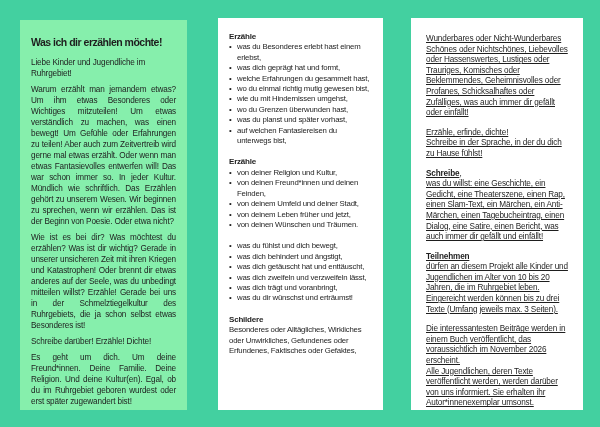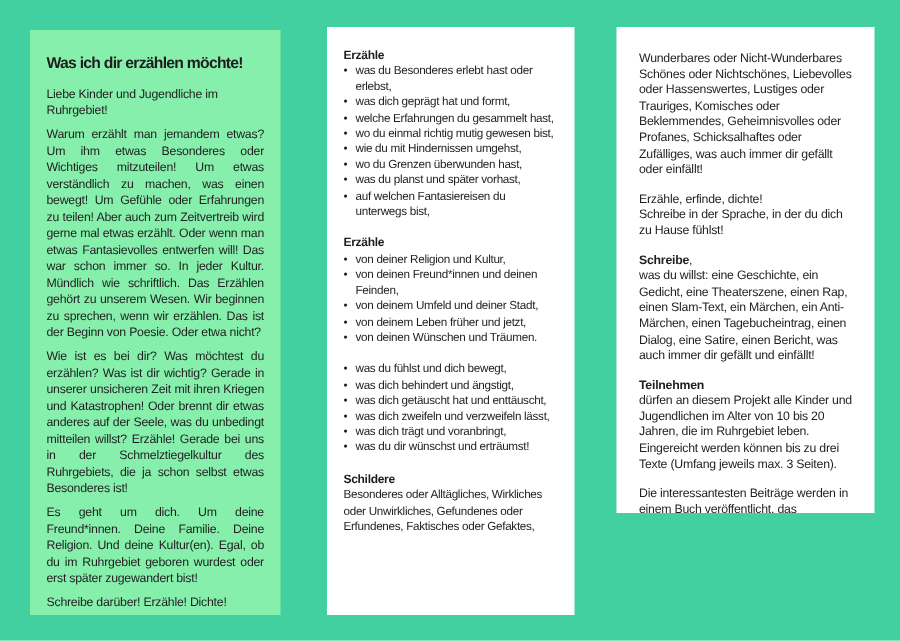--- a/index.html
+++ b/index.html
@@ -13,21 +13,21 @@
     font-family: "Liberation Sans", sans-serif;
     color: #1e1e1e;
   }
   .panel {
     position: absolute;
     background: #ffffff;
     overflow: hidden;
   }
   .panel-left   { left: 20px;  top: 20px; width: 167px; height: 390px; padding: 16px 11px 8px 11px; }
   .panel-middle { left: 218px; top: 18px; width: 165px; height: 392px; padding: 14px 10px 8px 11px; }
-  .panel-right  { left: 411px; top: 18px; width: 172px; height: 324px; padding: 16px 13px 8px 15px; }
+  .panel-right  { left: 411px; top: 18px; width: 172px; height: 392px; padding: 16px 13px 8px 15px; text-decoration: underline; }
 
   .title {
     font-size: 10.5px;
     font-weight: 700;
     letter-spacing: -0.5px;
     white-space: nowrap;
     margin: 0 0 9px 0;
   }
   .para {
     font-size: 8.2px;
@@ -76,31 +76,31 @@
 <body>
 
 <div class="page" style="background: rgb(67, 208, 160); color: rgb(30, 30, 30);">
 
   <section class="panel panel-left" style="background: #86efac;">
     <h1 class="title">Was ich dir erzählen möchte!</h1>
     <p class="para salutation">Liebe Kinder und Jugendliche im Ruhrgebiet!</p>
     <div id="left-paragraphs">
         <p class="para">Warum erzählt man jemandem etwas? Um ihm etwas Besonderes oder Wichtiges mitzuteilen! Um etwas verständlich zu machen, was einen bewegt! Um Gefühle oder Erfahrungen zu teilen! Aber auch zum Zeitvertreib wird gerne mal etwas erzählt. Oder wenn man etwas Fantasievolles entwerfen will! Das war schon immer so. In jeder Kultur. Mündlich wie schriftlich. Das Erzählen gehört zu unserem Wesen. Wir beginnen zu sprechen, wenn wir erzählen. Das ist der Beginn von Poesie. Oder etwa nicht?</p>
         <p class="para">Wie ist es bei dir? Was möchtest du erzählen? Was ist dir wichtig? Gerade in unserer unsicheren Zeit mit ihren Kriegen und Katastrophen! Oder brennt dir etwas anderes auf der Seele, was du unbedingt mitteilen willst? Erzähle! Gerade bei uns in der Schmelztiegelkultur des Ruhrgebiets, die ja schon selbst etwas Besonderes ist!</p>
+        <p class="para">Schreibe darüber! Erzähle! Dichte!</p>
         <p class="para">Es geht um dich. Um deine Freund*innen. Deine Familie. Deine Religion. Und deine Kultur(en). Egal, ob du im Ruhrgebiet geboren wurdest oder erst später zugewandert bist!</p>
-        <p class="para">Schreibe darüber! Erzähle! Dichte!</p>
       </div>
   </section>
 
   <section class="panel panel-middle" style="background: rgb(255, 255, 255);">
     <div id="middle-sections">
         <div class="section">
           <div class="heading">Erzähle</div>
           <ul class="bullets">
-            <li class="bullet">was du Besonderes erlebt hast oder erlebst,</li>
+            <li class="bullet">was du Besonderes erlebt hast einem erlebst,</li>
             <li class="bullet">was dich geprägt hat und formt,</li>
             <li class="bullet">welche Erfahrungen du gesammelt hast,</li>
             <li class="bullet">wo du einmal richtig mutig gewesen bist,</li>
             <li class="bullet">wie du mit Hindernissen umgehst,</li>
             <li class="bullet">wo du Grenzen überwunden hast,</li>
             <li class="bullet">was du planst und später vorhast,</li>
             <li class="bullet">auf welchen Fantasiereisen du unterwegs bist,</li>
           </ul>
         </div>
         <div class="section">

